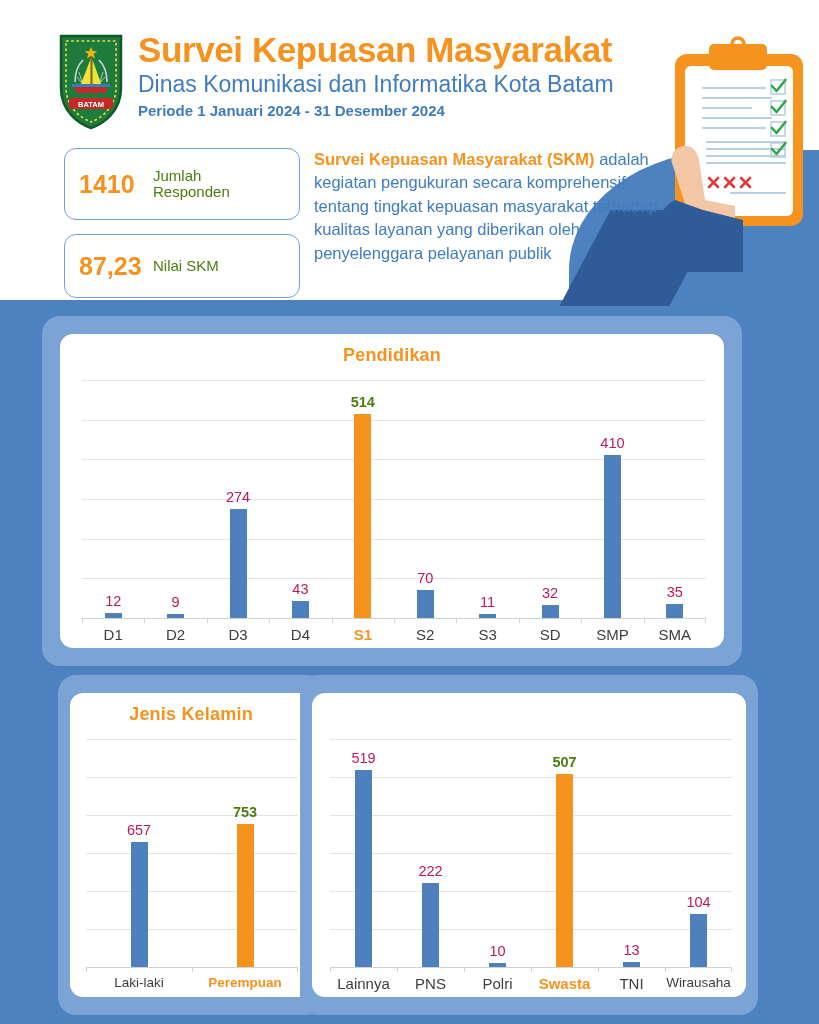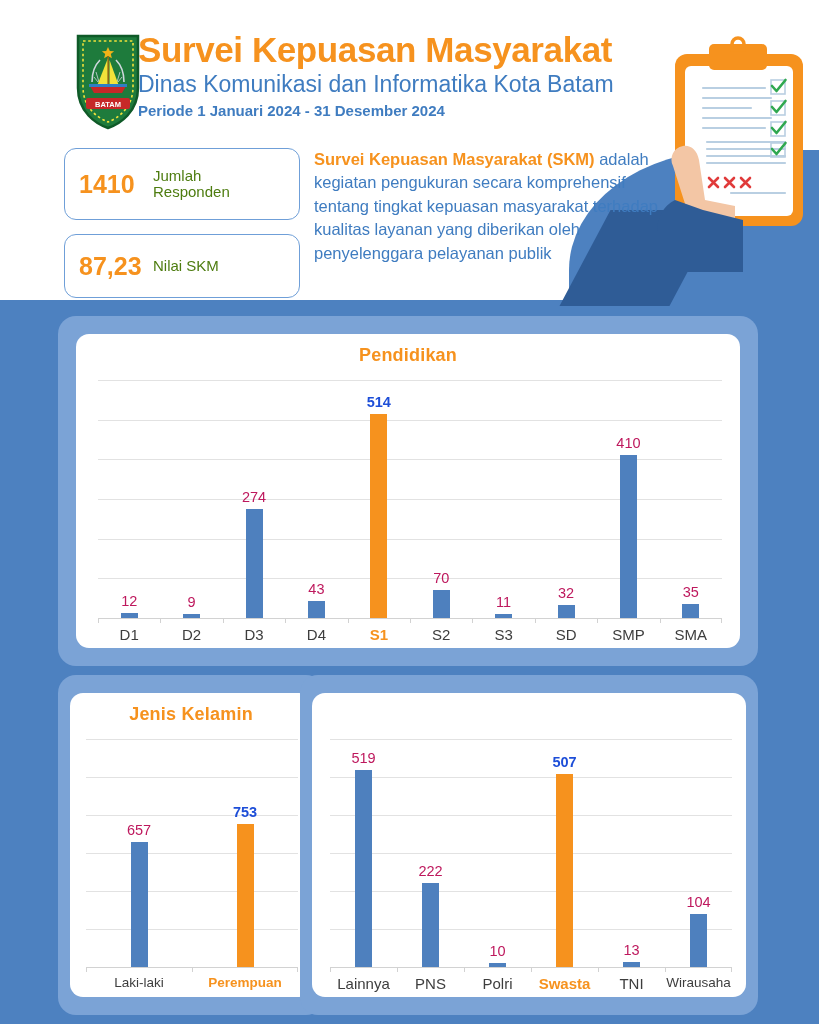--- a/index.html
+++ b/index.html
@@ -34,21 +34,21 @@
     border-top-left-radius:160px 120px;
   }
   .dark-wedge{
     position:absolute; right:124px; top:210px;
     width:110px; height:96px;
     background:#2f5c96;
     transform:skewX(-28deg);
   }
 
   .logo{
-    position:absolute; left:72px; top:30px; width:72px; height:102px;
+    position:absolute; left:55px; top:30px; width:72px; height:102px;
   }
   .title-block{ position:absolute; left:138px; top:32px; width:540px; }
   .main-title{
     font-size:35px; font-weight:bold; color:#f6921e; letter-spacing:-0.4px;
     line-height:1.05; white-space:nowrap;
   }
   .sub-title{
     font-size:23px; color:#3f7cc0; line-height:1.15; margin-top:2px;
     white-space:nowrap;
   }
@@ -80,21 +80,21 @@
 
   
   .illus{ position:absolute; right:0px; top:18px; width:200px; height:290px; }
 
   
   .panel{
     position:absolute;
     background:#7ba3d6;
     border-radius:18px;
   }
-  .panel-pendidikan{ left:58px; top:316px; width:700px; height:350px; }
+  .panel-pendidikan{ left:42px; top:316px; width:700px; height:350px; }
   .panel-kelamin  { left:58px; top:675px; width:266px; height:340px; }
   .panel-pekerjaan{ left:300px; top:675px; width:458px; height:340px; }
 
   .card{
     position:absolute; background:#fff; border-radius:13px;
     left:18px; top:18px; right:18px; bottom:18px;
   }
   .panel-kelamin .card{ left:12px; right:12px; }
   .panel-pekerjaan .card{ left:12px; right:12px; }
 
@@ -123,21 +123,21 @@
     position:absolute; bottom:-5px; left:0; width:1px; height:5px;
     background:#d2d2d2;
   }
   .bar-tick-last{
     position:absolute; bottom:-5px; right:0; width:1px; height:5px;
     background:#d2d2d2;
   }
   .bar-value{
     position:absolute; font-size:14.5px; color:#be185d; white-space:nowrap;
   }
-  .bar-value.hl{ color:#1d4ed8; font-weight:bold; }
+  .bar-value.hl{ color:#4d7c0f; font-weight:bold; }
   .bar-rect{ width:17px; background:#4e80be; }
   .bar-rect.hl{ background:#f6921e; }
 
   .xlabels{
     position:absolute; left:0; right:0; display:flex;
   }
   .xlabel{
     flex:1 1 0; text-align:center; font-size:15px; color:#3d3d3d;
     white-space:nowrap;
   }

